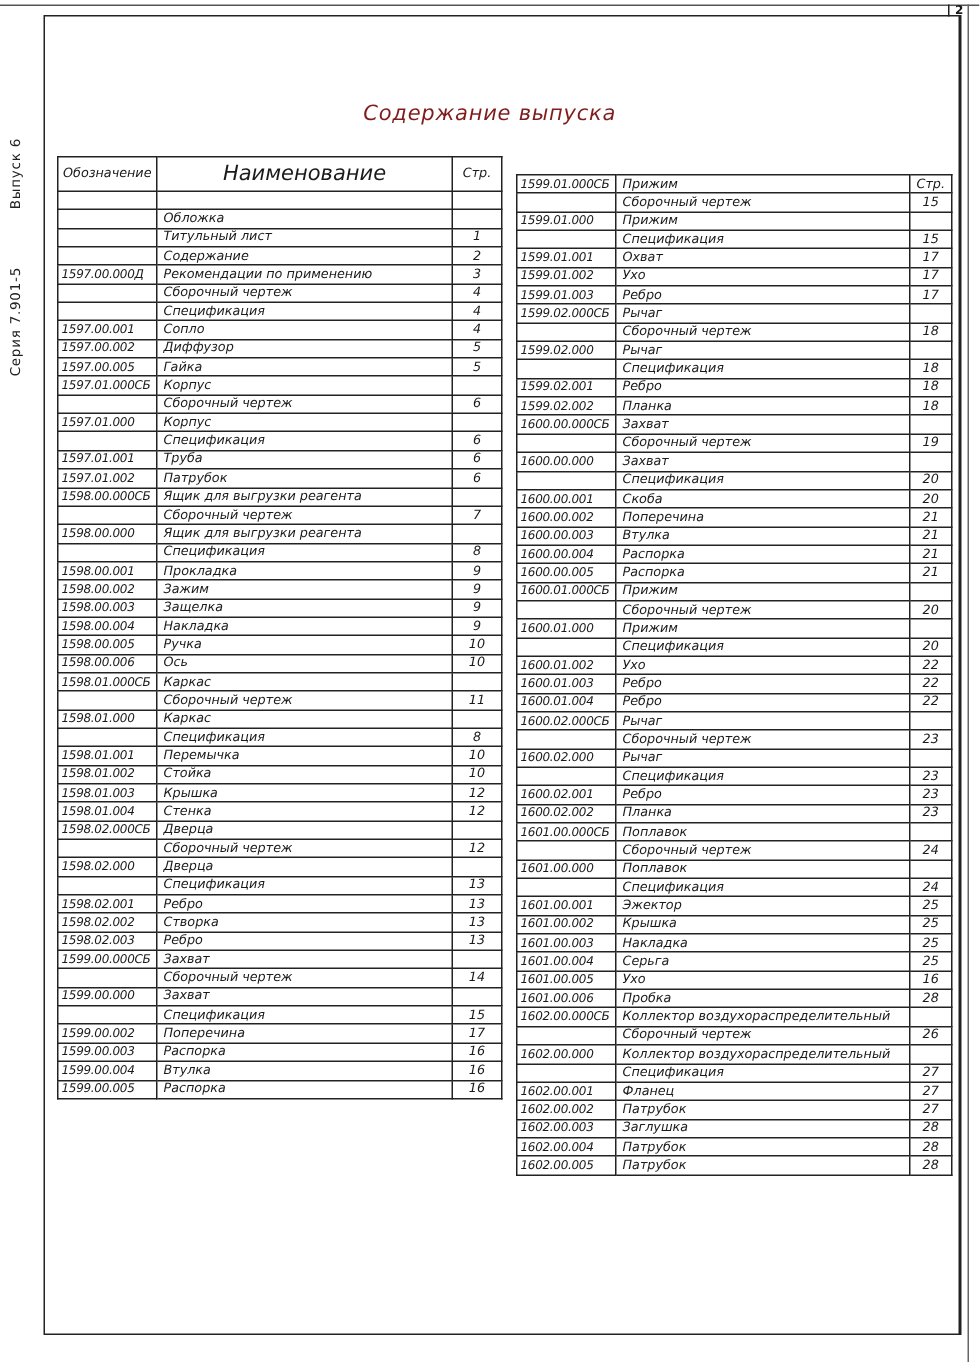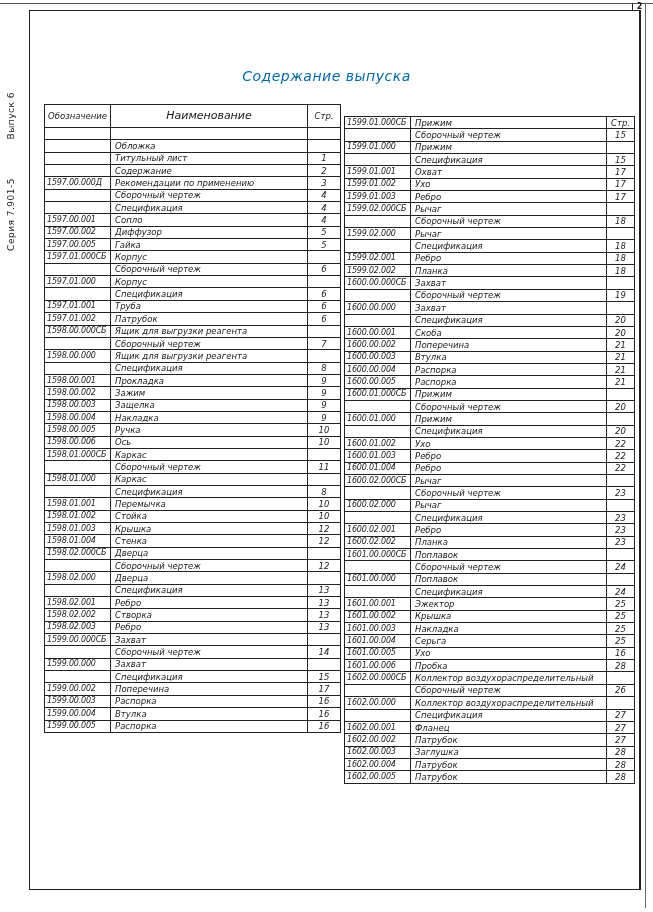--- a/index.html
+++ b/index.html
@@ -7,32 +7,32 @@
          font-family:"DejaVu Sans", sans-serif; color:#1a1a1a; }
   .outer-top { position:absolute; left:0; top:3px; width:653px; height:0; border-top:1px solid #555; }
   .frame { position:absolute; left:29px; top:10px; width:612px; height:880px;
            border:1px solid #222; border-right:2px solid #222; box-sizing:border-box; }
   .right-edge { position:absolute; left:645px; top:3px; width:0; height:905px; border-left:1px solid #666; }
   .sheet-box { position:absolute; left:632px; top:3px; width:13px; height:8px;
                border-left:1px solid #222; font-size:8px; font-weight:bold; line-height:8px; text-align:center; }
   .side-label { position:absolute; left:6px; width:14px; font-size:9px; letter-spacing:0.5px;
                 writing-mode:vertical-rl; transform:rotate(180deg); white-space:nowrap; color:#222; }
   .title { position:absolute; left:0; width:653px; top:68px; text-align:center;
-           font-size:14px; font-style:italic; letter-spacing:0.5px; color:#0369a1; }
+           font-size:14px; font-style:italic; letter-spacing:0.5px; color:#7f1d1d; }
   table.toc { position:absolute; border-collapse:collapse; font-style:italic;
               font-size:8.5px; table-layout:fixed; }
   table.toc td, table.toc th { border:1px solid #222; height:11.35px; padding:0 2px;
               white-space:nowrap; overflow:hidden; line-height:10px; font-weight:normal; }
   table.toc td.code { font-size:8px; letter-spacing:-0.2px; }
   table.toc td.pg, table.toc th.pg { text-align:center; }
   table.toc td.name { padding-left:4px; }
   table.toc th { height:22px; }
-  #left-table { left:44px; top:104px; width:296px;padding-left:20px; }
+  #left-table { left:38px; top:104px; width:296px;padding-left:20px; }
   #right-table { left:344px; top:116px; width:290px; }
-  .hdr-name { text-align:center; font-size:11px; }
+  .hdr-name { text-align:center; font-size:14px; }
 </style>
 </head>
 <body>
 
 <div class="outer-top"></div>
 <div class="right-edge"></div>
 <div class="frame"></div>
 <div class="sheet-box">2</div>
 
 <div class="side-label" style="top:92px;">Выпуск 6</div>

